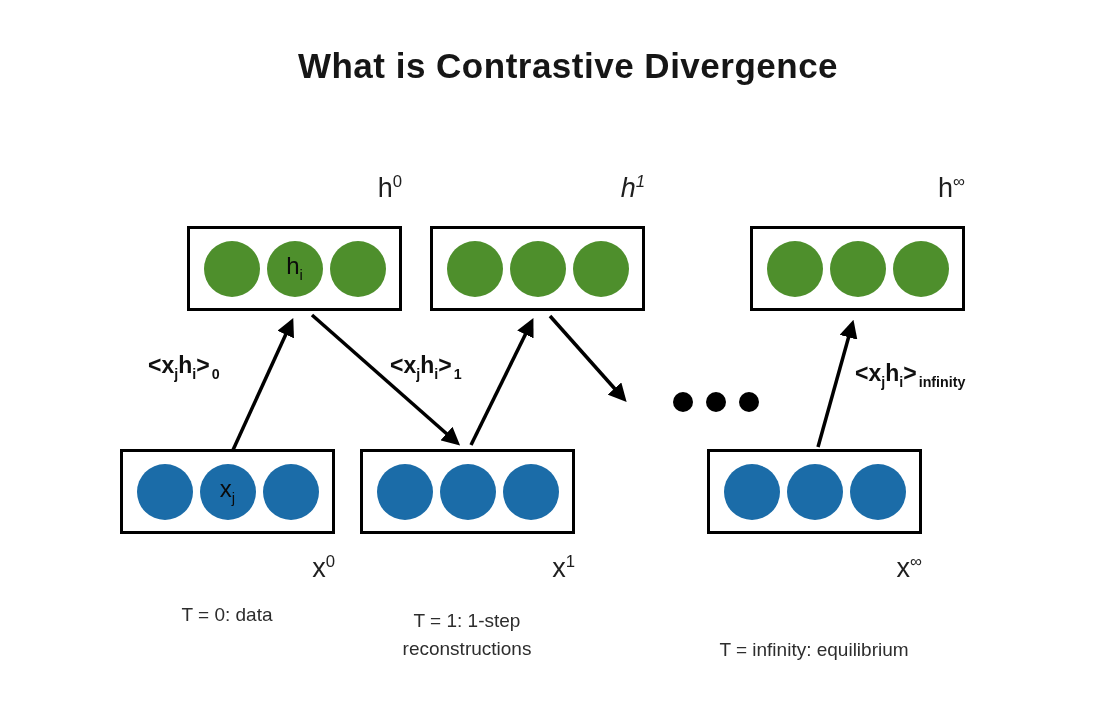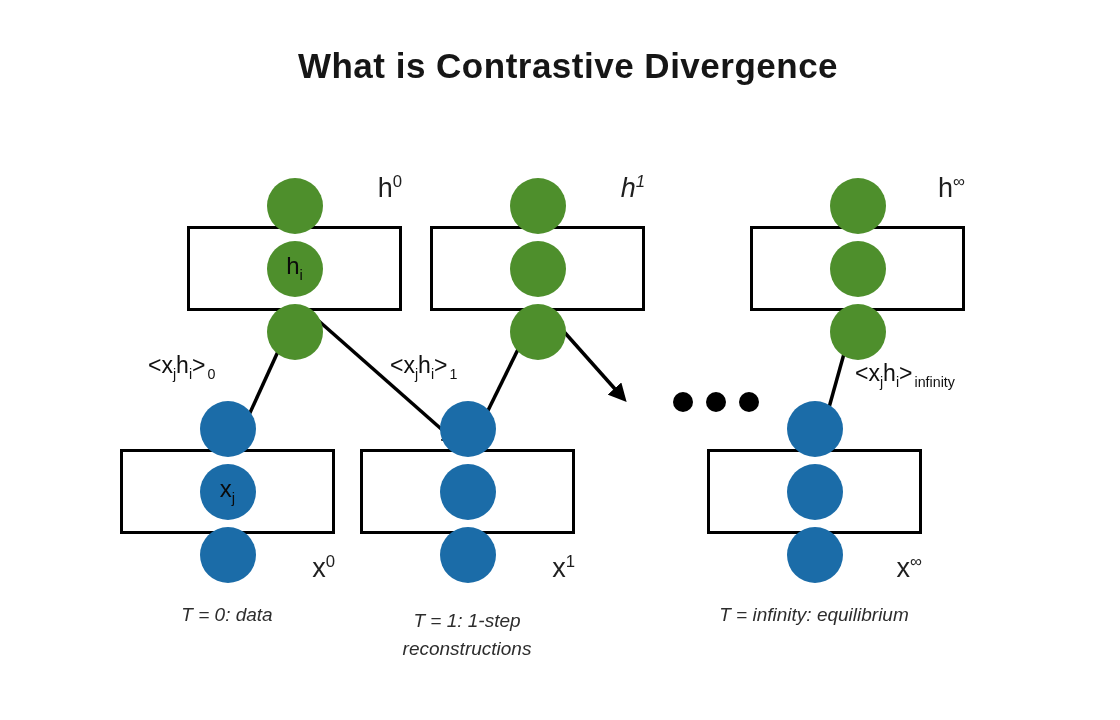--- a/index.html
+++ b/index.html
@@ -35,21 +35,20 @@
   .node-box {
     position: absolute;
     width: 215px;
     height: 85px;
     border: 3px solid var(--stroke, #000);
     background: #ffffff;
     display: flex;
     align-items: center;
     justify-content: center;
     gap: 7px;
-    flex-direction: column;
   }
   .node {
     width: 56px;
     height: 56px;
     border-radius: 50%;
     display: flex;
     align-items: center;
     justify-content: center;
     flex: 0 0 auto;
   }
@@ -64,30 +63,30 @@
     width: 215px;
     text-align: right;
     font-size: 27px;
     color: #1f1f1f;
   }
   .edge-label {
     position: absolute;
     font-size: 23px;
     white-space: nowrap;
     color: #101010;
+    font-weight: bold;
   }
   .edge-label .t-sub { margin-left: 2px; }
   .caption {
     position: absolute;
     width: 280px;
     text-align: center;
     font-size: 19px;
     line-height: 28px;
     color: #2d2d2d;
-    font-style: italic;
   }
   
   #hl0 { left: 187px; top: 172px; }
   #hl1 { left: 430px; top: 172px; font-style: italic; }
   #hl2 { left: 750px; top: 172px; }
   
   #hb0 { left: 187px; top: 226px; }
   #hb1 { left: 430px; top: 226px; }
   #hb2 { left: 750px; top: 226px; }
   
@@ -98,21 +97,21 @@
   #vl0 { left: 120px; top: 552px; }
   #vl1 { left: 360px; top: 552px; }
   #vl2 { left: 707px; top: 552px; }
   
   #el0 { left: 148px; top: 352px; }
   #el1 { left: 390px; top: 352px; text-align: right; }
   #el2 { left: 855px; top: 360px; }
   
   #cap0 { left: 87px;  top: 601px; }
   #cap1 { left: 327px; top: 607px; }
-  #cap2 { left: 674px; top: 601px; text-align: center; }
+  #cap2 { left: 674px; top: 636px; text-align: center; }
 </style>
 </head>
 <body>
 
 <h1 class="title">What is Contrastive Divergence</h1>
 
 <svg class="arrows" viewBox="0 0 1120 720" xmlns="http://www.w3.org/2000/svg">
   <defs>
     <marker id="ah" viewBox="0 0 10 10" refX="7" refY="5" markerWidth="5.2" markerHeight="5.2" orient="auto-start-reverse">
       <path class="arrowhead-path" d="M0 0 L10 5 L0 10 Z"></path>

